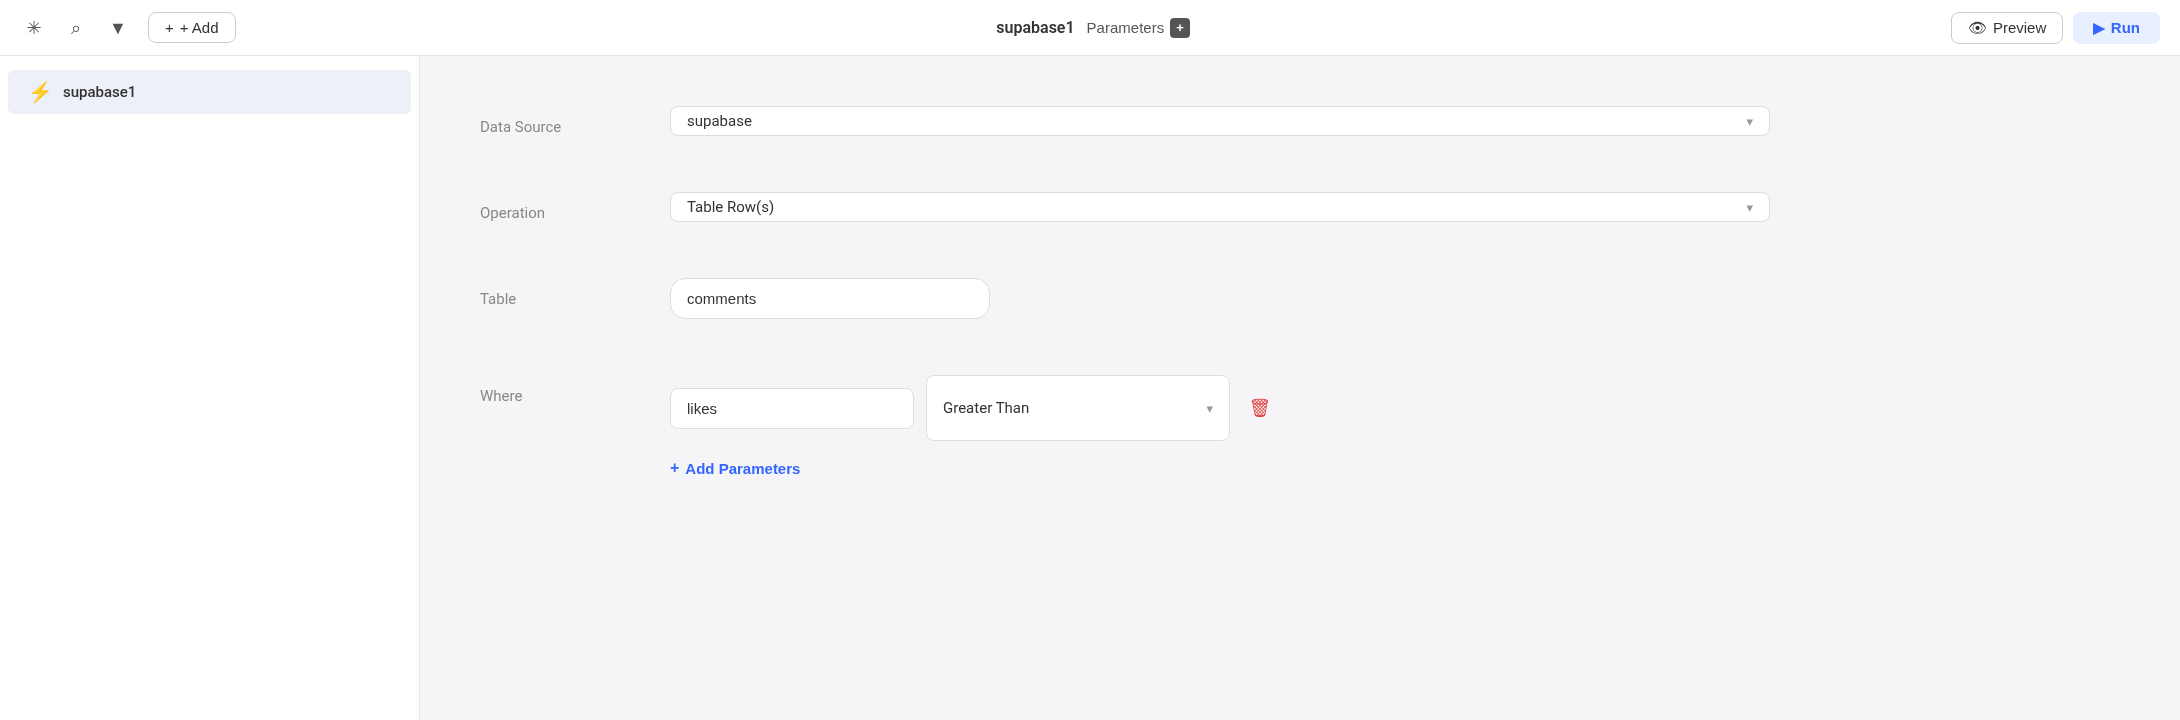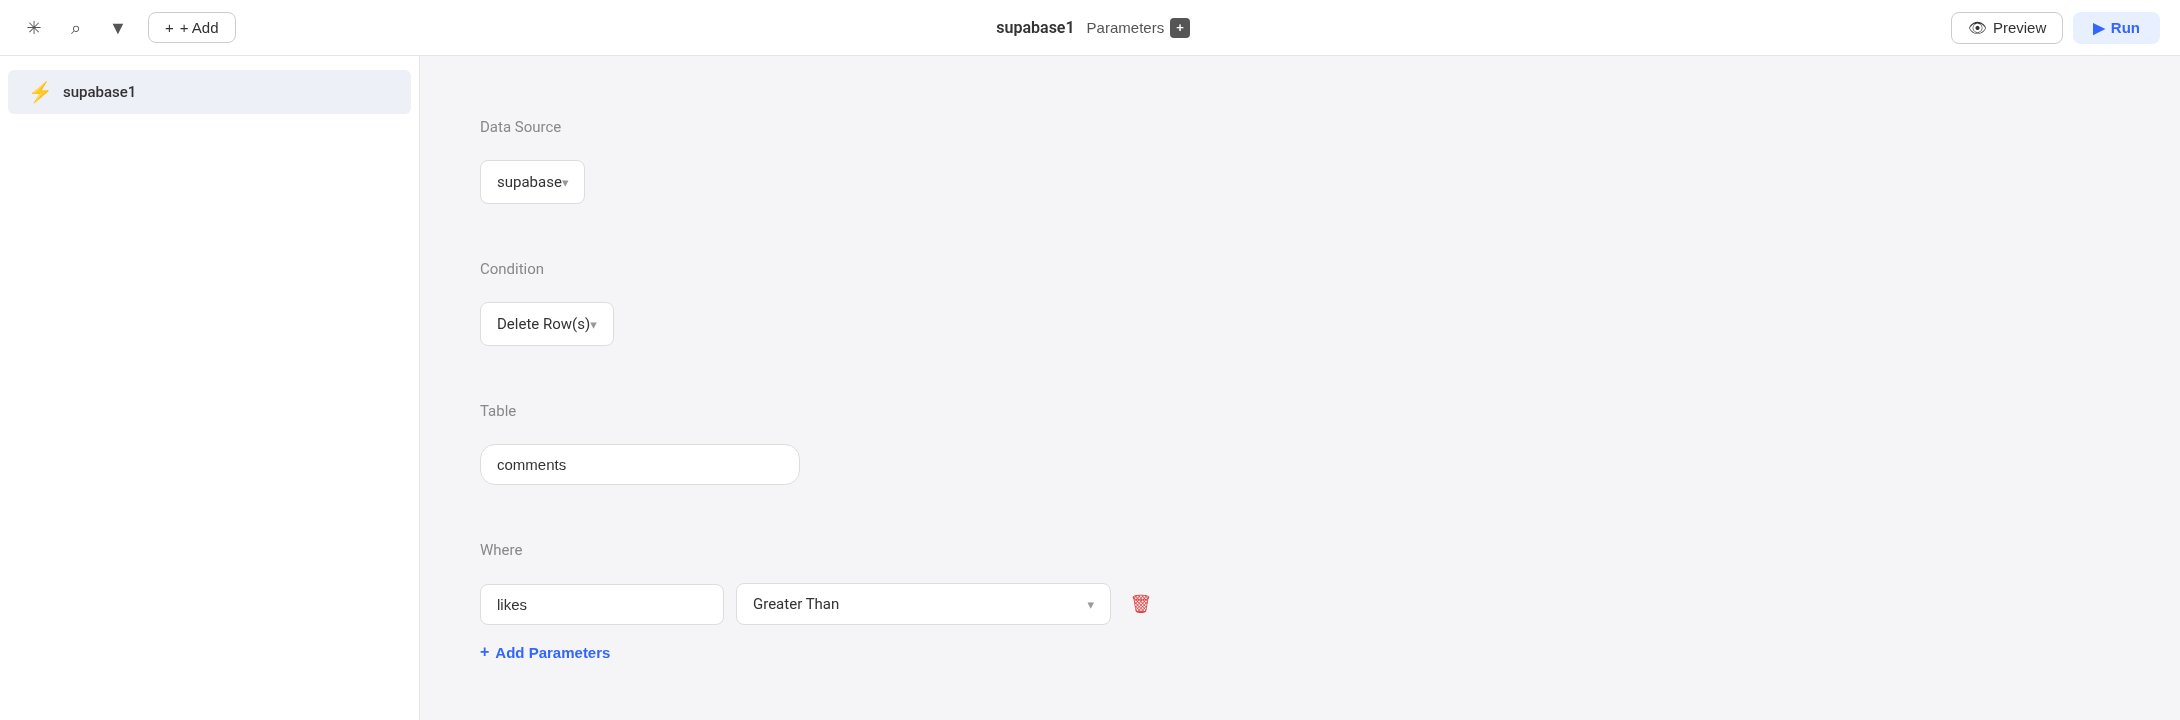--- a/index.html
+++ b/index.html
@@ -176,23 +176,22 @@
     .form-area {
       flex: 1;
       background: #f5f5f7;
       padding: 50px 60px;
       overflow-y: auto;
     }
 
     .form-row {
       display: flex;
       align-items: flex-start;
-      margin-bottom: 44px;
-      gap: 24px;
-      flex-direction: column;
+      margin-bottom: 56px;
+      gap: 30px;
     }
 
     .form-label {
       width: 160px;
       font-size: 15px;
       color: #888;
       padding-top: 12px;
       flex-shrink: 0;
     }
 
@@ -201,21 +200,21 @@
       max-width: 1100px;
     }
 
     .select-field {
       display: flex;
       align-items: center;
       justify-content: space-between;
       background: #fff;
       border: 1.5px solid #ddd;
       border-radius: 8px;
-      padding: 12px 16px;
+      padding: 5px 16px;
       cursor: pointer;
       font-size: 15px;
       color: #333;
       width: 100%;
     }
 
     .select-chevron {
       color: #999;
       font-size: 13px;
     }
@@ -254,25 +253,25 @@
       outline: none;
     }
 
     .condition-select {
       display: flex;
       align-items: center;
       justify-content: space-between;
       background: #fff;
       border: 1.5px solid #ddd;
       border-radius: 8px;
-      padding: 11px 16px;
-      cursor: pointer;
-      font-size: 15px;
-      color: #333;
-      width: 375px;
+      padding: 23px 16px;
+      cursor: pointer;
+      font-size: 15px;
+      color: #333;
+      width: 304px;
     }
 
     .condition-value {
       background: #fff;
       border: 1.5px solid #ddd;
       border-radius: 8px;
       padding: 11px 16px;
       font-size: 15px;
       color: #333;
       width: 340px;
@@ -359,24 +358,24 @@
       <div class="form-label">Data Source</div>
       <div class="form-control">
         <div class="select-field">
           <span>supabase</span>
           <span class="select-chevron">▾</span>
         </div>
       </div>
     </div>
 
     <div class="form-row">
-      <div class="form-label">Condition</div>
+      <div class="form-label">Operation</div>
       <div class="form-control">
         <div class="select-field">
-          <span>Delete Row(s)</span>
+          <span>Table Row(s)</span>
           <span class="select-chevron">▾</span>
         </div>
       </div>
     </div>
 
     <div class="form-row">
       <div class="form-label">Table</div>
       <div class="form-control">
         <input class="text-field" type="text" value="comments" style="">
       </div>

